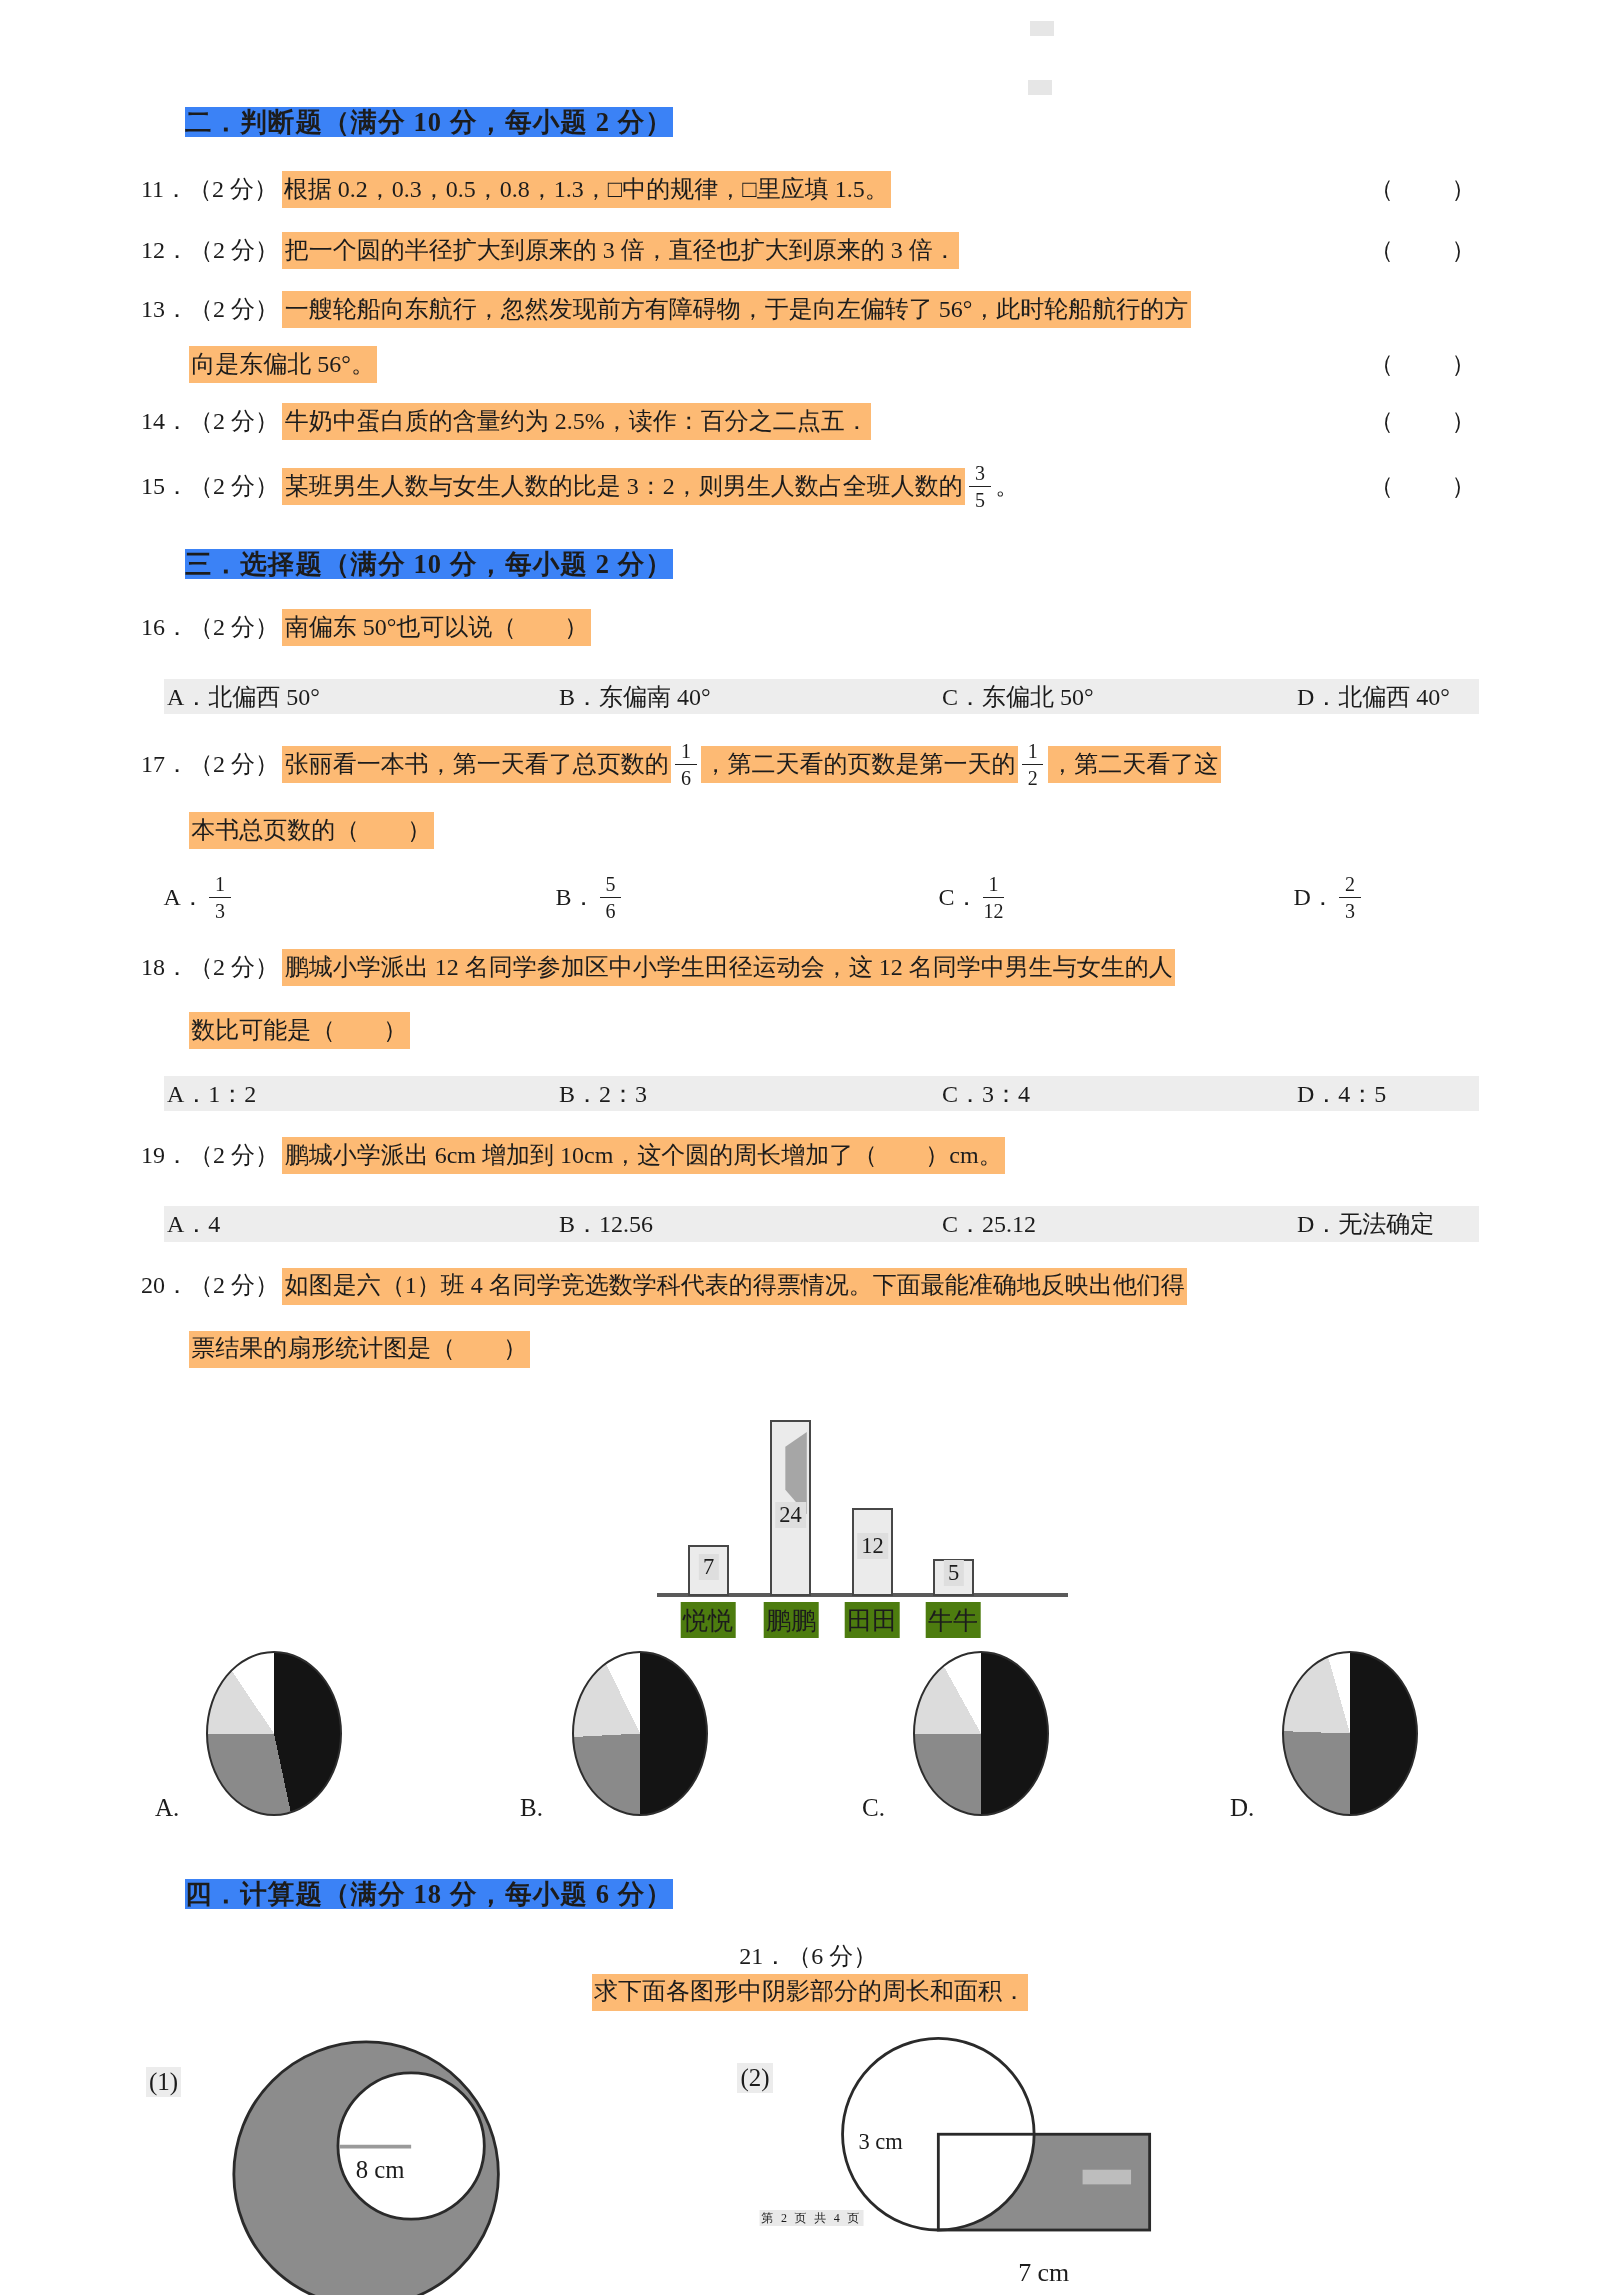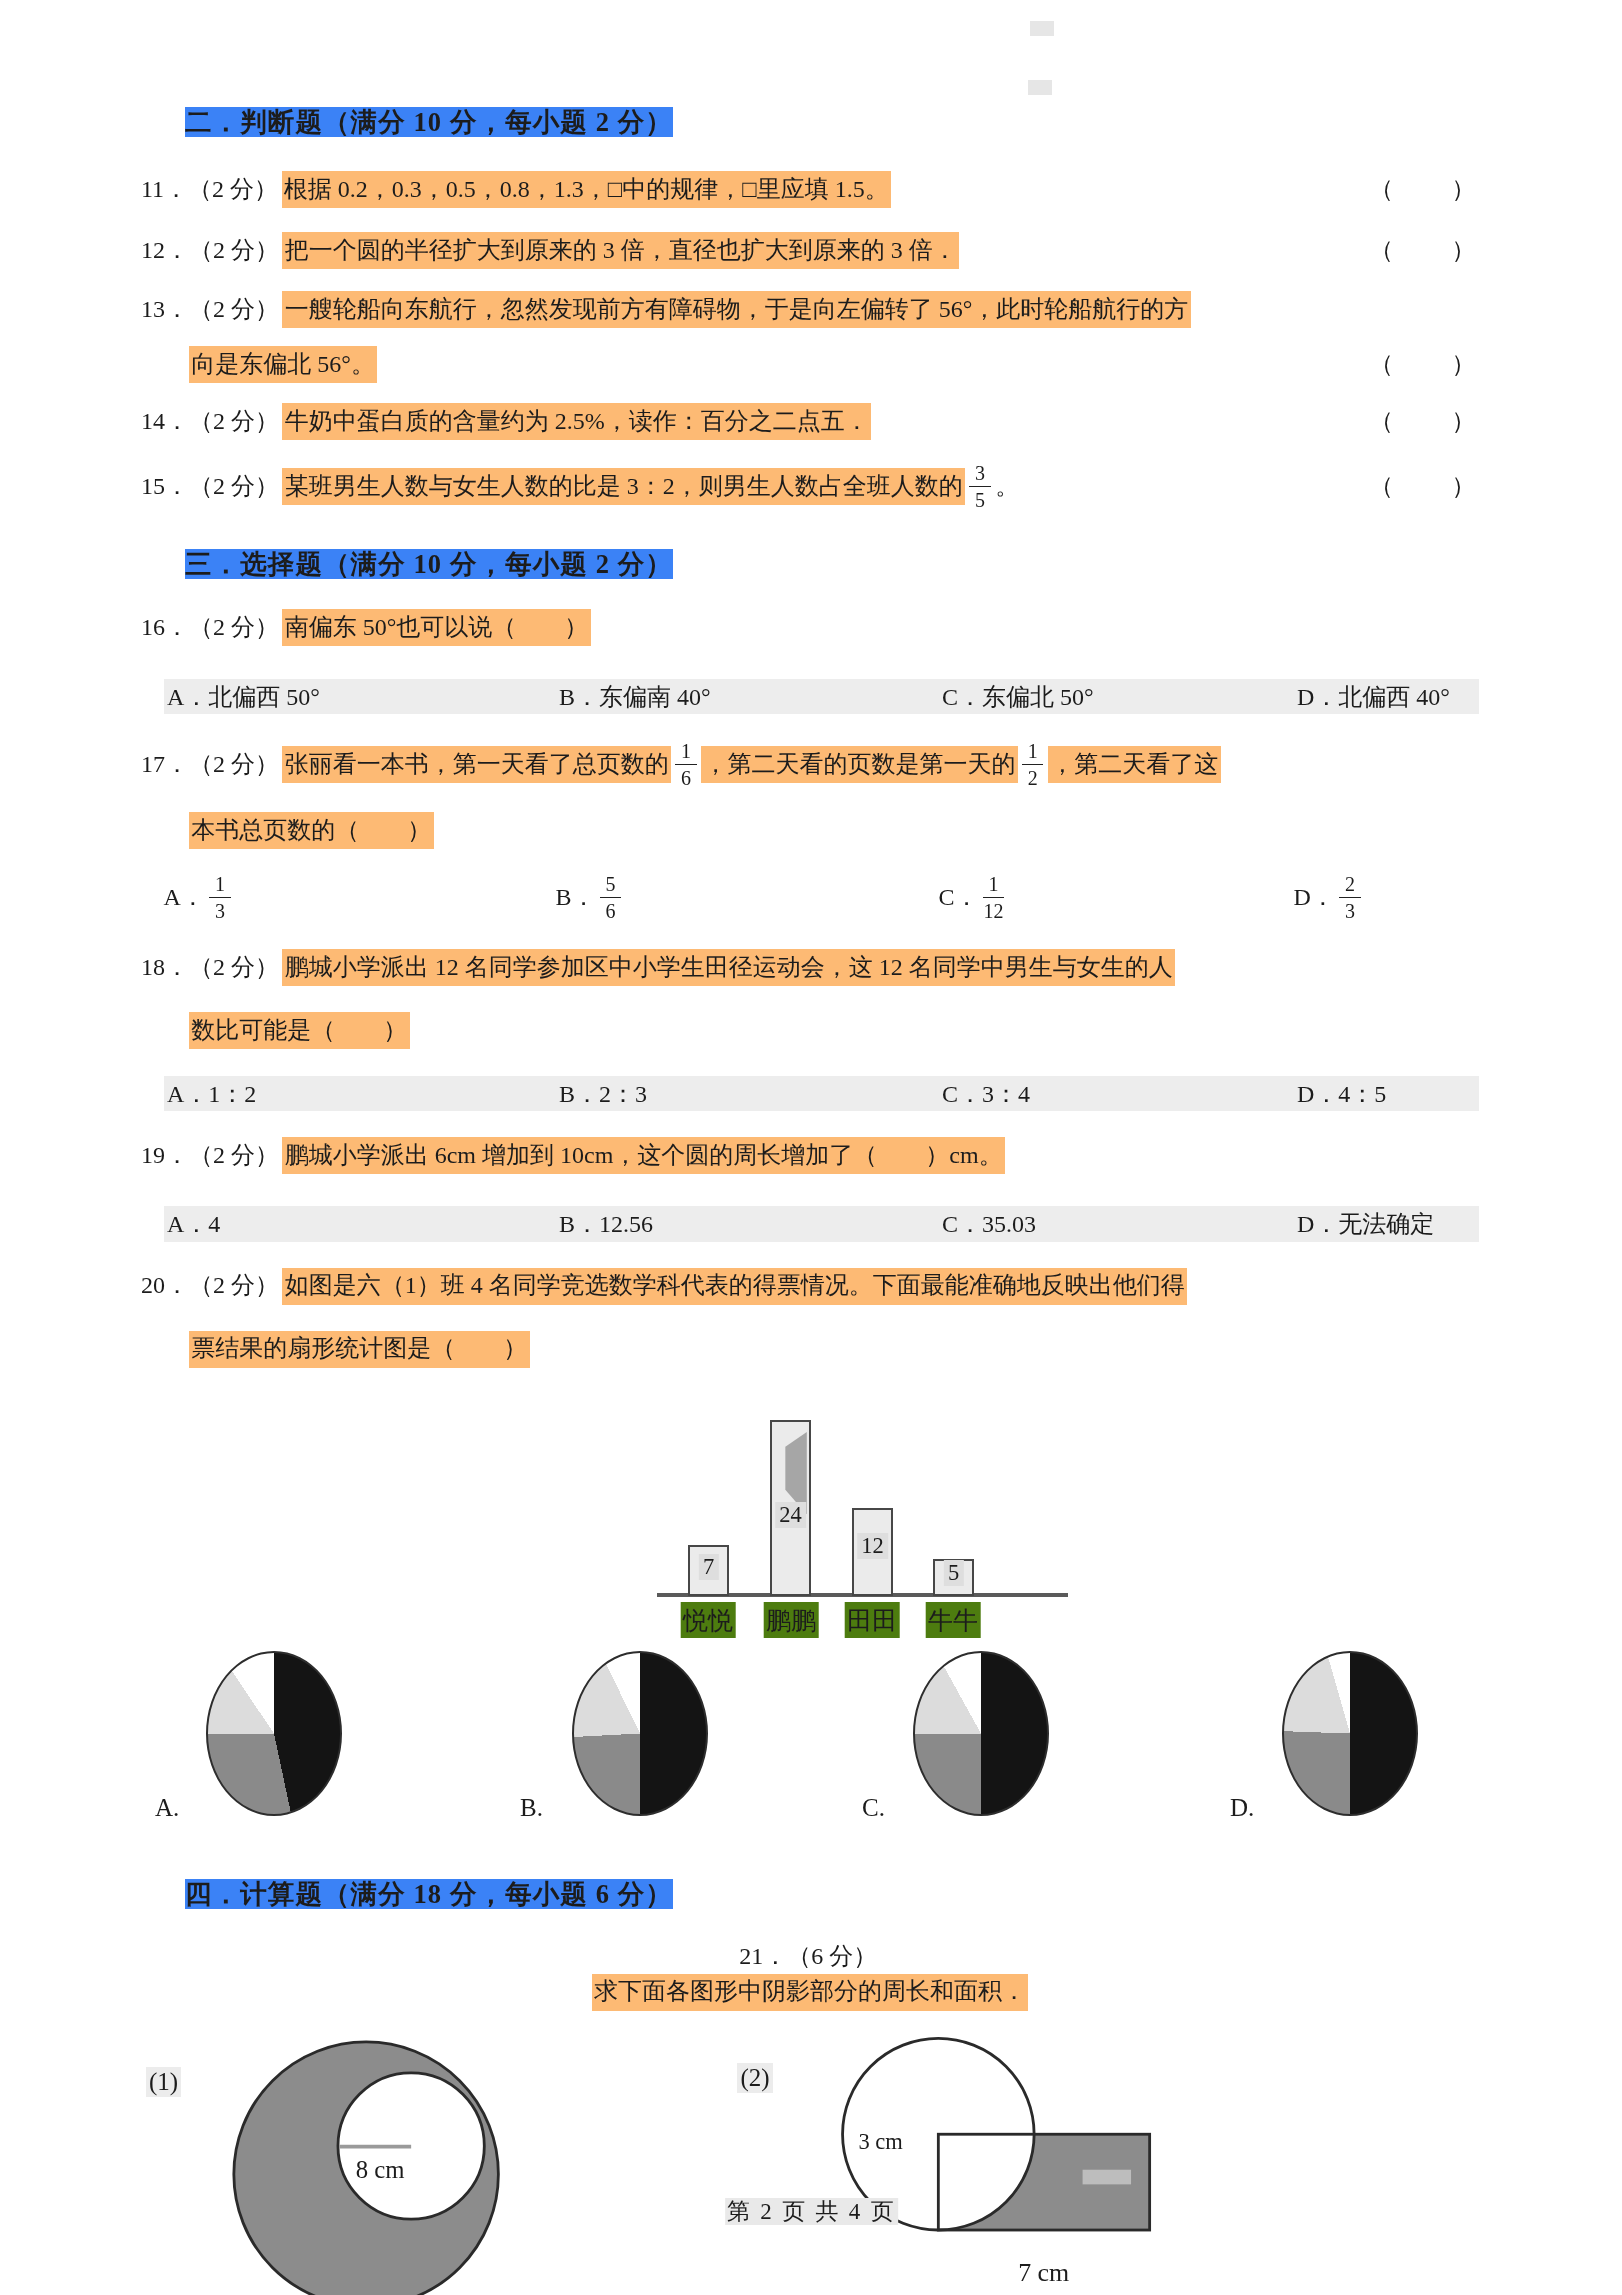--- a/index.html
+++ b/index.html
@@ -51,21 +51,21 @@
 
   
   .figs{position:relative;height:321px;margin-top:25px;}
   .fig-label{position:absolute;font-size:25px;background:#ececec;padding:1.1px 3.4px;}
   .fl-1{left:4.5px;top:31px;} .fl-2{left:596px;top:27px;}
   .fig-svg-1{position:absolute;left:45px;top:0;}
   .fig-svg-2{position:absolute;left:676px;top:-5.6px;}
   svg text{font-family:"Liberation Serif","DejaVu Serif",serif;fill:#1c1c1c;}
 
   .footer{position:absolute;bottom:68px;left:50%;transform:translateX(-50%);
-          font-size:23px;letter-spacing:2.3px;}
+          font-size:12px;letter-spacing:2.3px;}
   .footer .hl{background:#e9e9e9;padding:1.1px 2.3px;}
 </style>
 </head>
 <body>
 
 <div class="artifact" style="left:1030px;top:21.4px;width:24px;height:14.6px;"></div>
 <div class="artifact" style="left:1028px;top:80px;width:24px;height:14.6px;"></div>
 
 <div class="content">
 
@@ -184,21 +184,21 @@
     <span class="hl">D．4：5</span>
   </div>
 
   <div class="q-line" style="margin-top:26px;">
     <span class="q-prefix">19．（2 分）</span>
     <span class="hl">鹏城小学派出 6cm 增加到 10cm，这个圆的周长增加了（　　）cm。</span>
   </div>
   <div class="opts" style="margin-top:32px;">
     <span class="hl">A．4</span>
     <span class="hl">B．12.56</span>
-    <span class="hl">C．35.03</span>
+    <span class="hl">C．25.12</span>
     <span class="hl">D．无法确定</span>
   </div>
 
   <div class="q-line" style="margin-top:26px;">
     <span class="q-prefix">20．（2 分）</span>
     <span class="hl">如图是六（1）班 4 名同学竞选数学科代表的得票情况。下面最能准确地反映出他们得</span>
   </div>
   <div class="q-line indent1" style="margin-top:26px;">
     <span class="hl">票结果的扇形统计图是（　　）</span>
   </div>

